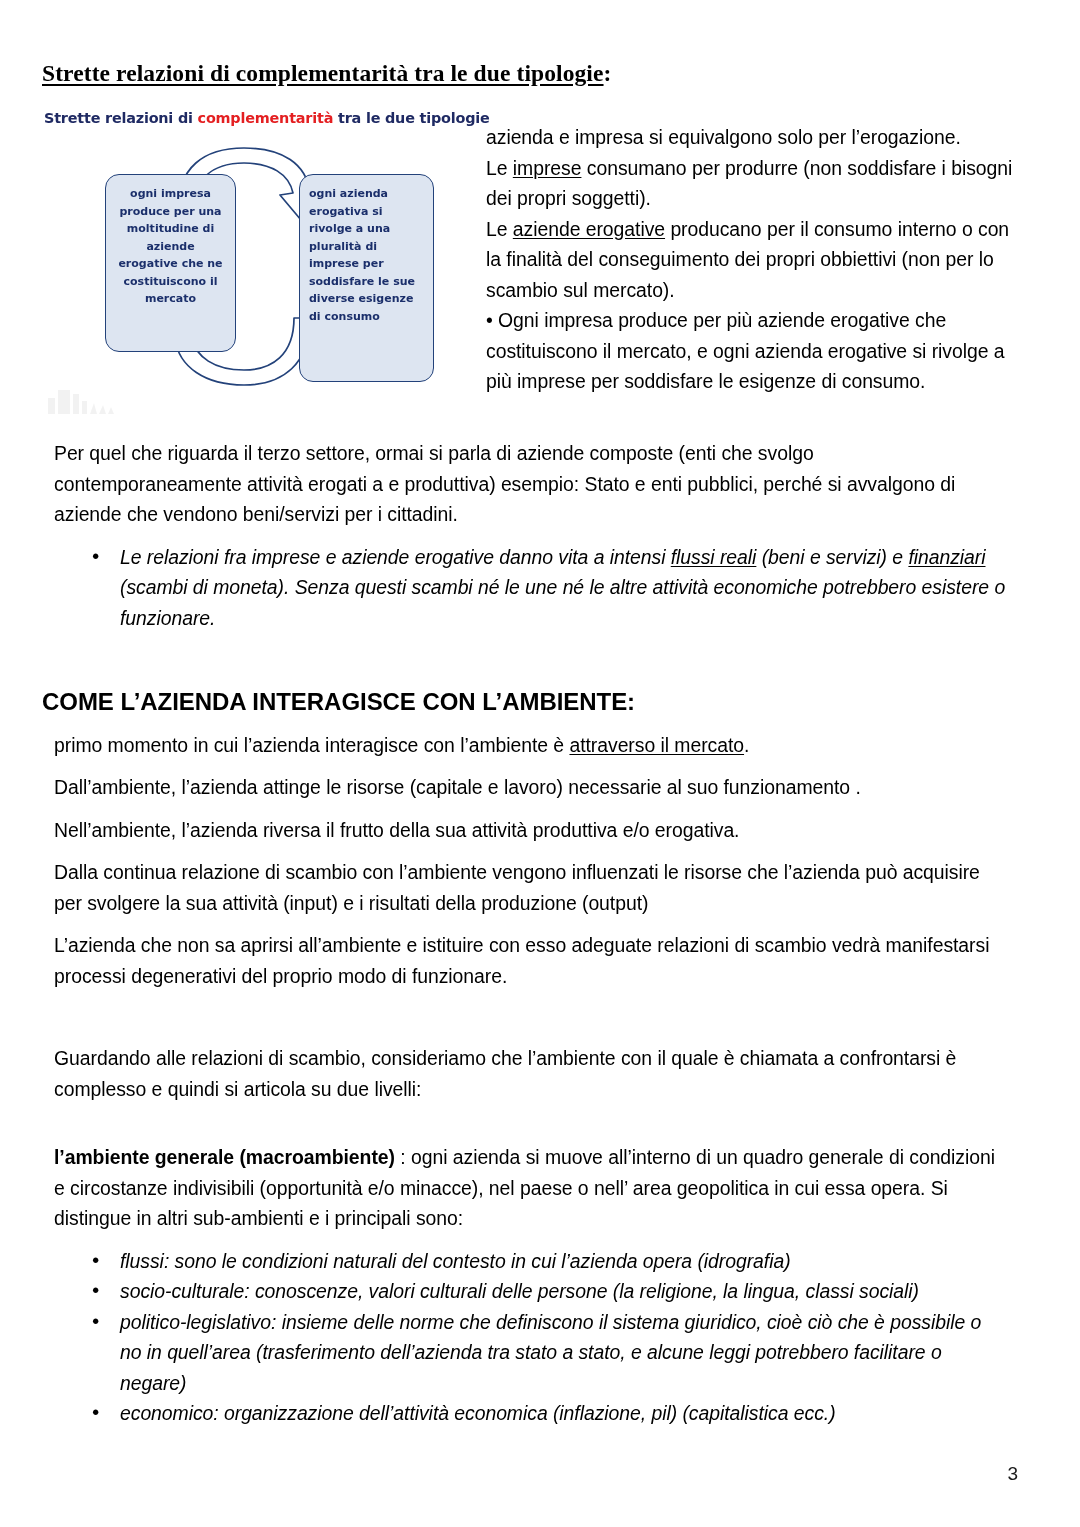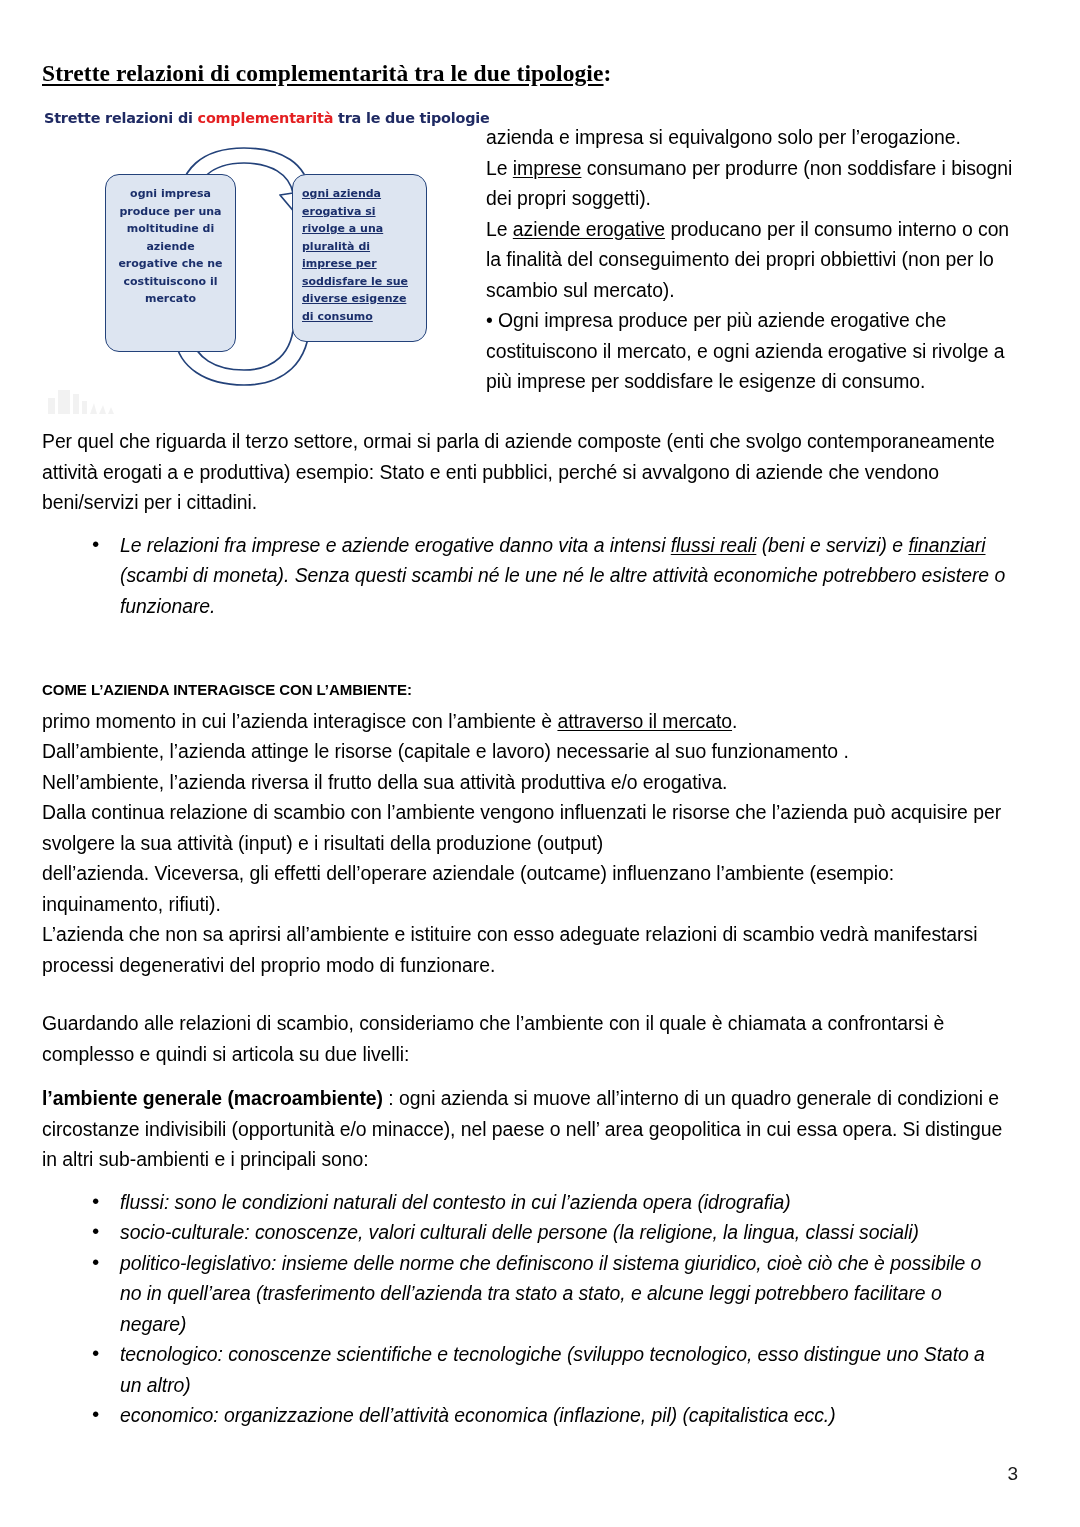--- a/index.html
+++ b/index.html
@@ -76,21 +76,21 @@
     border: 1.6px solid #23427a;
     border-radius: 14px;
     font-family: "DejaVu Sans", sans-serif;
     font-weight: bold;
     font-size: 11px;
     line-height: 17.5px;
     color: #1b2f6b;
     padding: 10px 9px;
   }
   .dbox.left  { left: 63px;  top: 38px; width: 131px; height: 178px; text-align: center; }
-  .dbox.right { left: 250px; top: 38px; width: 135px; height: 168px; text-align: left; text-decoration: underline; }
+  .dbox.right { left: 257px; top: 38px; width: 135px; height: 208px; text-align: left; }
 
   .watermark {
     position: absolute;
     left: 0px;
     top: 248px;
     width: 110px;
     height: 34px;
     opacity: 0.55;
   }
 
@@ -103,21 +103,21 @@
     letter-spacing: -0.05px;
   }
   .side-text .u { text-decoration: underline; text-underline-offset: 2px; }
 
   
   .body-text {
     font-size: 19.4px;
     line-height: 30.5px;
     letter-spacing: -0.05px;
   }
-  p.b { margin: 0; }
+  p.b { margin: 12px; }
   .gap-sm { height: 14px; }
   .gap-md { height: 28px; }
 
   .u { text-decoration: underline; text-underline-offset: 2px; }
   .bold { font-weight: bold; }
 
   ul.bl {
     margin: 12px;
     padding: 0 0 0 38px;
     list-style: none;
@@ -132,21 +132,21 @@
     content: "•";
     position: absolute;
     left: 0;
     top: -1px;
     font-size: 20px;
     line-height: 30.5px;
   }
 
   .section-head {
     font-weight: bold;
-    font-size: 15px;
+    font-size: 24px;
     line-height: 30.5px;
     margin: 0;
   }
 
   .page-num {
     position: absolute;
     right: 62px;
     bottom: 42px;
     font-size: 19px;
     line-height: 22px;
@@ -232,36 +232,34 @@
 
 
     <div class="gap-md"></div>
 
     <p class="section-head">COME L’AZIENDA INTERAGISCE CON L’AMBIENTE:</p>
 
     <p class="b"><span>primo momento in cui l’azienda interagisce con l’ambiente è </span><span class="u">attraverso il mercato</span><span>.</span></p>
     <p class="b">Dall’ambiente, l’azienda attinge le risorse (capitale e lavoro) necessarie al suo funzionamento .</p>
     <p class="b">Nell’ambiente, l’azienda riversa il frutto della sua attività produttiva e/o erogativa.</p>
     <p class="b">Dalla continua relazione di scambio con l’ambiente vengono influenzati le risorse che l’azienda può acquisire per svolgere la sua attività (input) e i risultati della produzione (output)</p>
-    <p class="b">dell’azienda.  Viceversa, gli effetti dell’operare aziendale (outcame) influenzano l’ambiente (esempio: inquinamento, rifiuti).</p>
     <p class="b">L’azienda che non sa aprirsi all’ambiente e istituire con esso adeguate relazioni di scambio vedrà manifestarsi processi degenerativi del proprio modo di funzionare.</p>
 
     <div class="gap-md"></div>
 
     <p class="b">Guardando alle relazioni di scambio, consideriamo che l’ambiente con il quale è chiamata a confrontarsi è complesso e quindi si articola su due livelli:</p>
 
     <div class="gap-sm"></div>
 
     <p class="b"><span class="bold">l’ambiente generale (macroambiente)</span><span> : ogni azienda si muove all’interno di un quadro generale di condizioni e circostanze indivisibili (opportunità e/o minacce), nel paese o nell’ area geopolitica in cui essa opera. Si distingue in altri sub-ambienti e i principali sono:</span></p>
 
     <ul class="bl">
       <li>flussi: sono le condizioni naturali del contesto in cui l’azienda opera (idrografia)</li>
       <li>socio-culturale: conoscenze, valori culturali delle persone (la religione, la lingua, classi sociali)</li>
       <li>politico-legislativo: insieme delle norme che definiscono il sistema giuridico, cioè ciò che è possibile o no in quell’area (trasferimento dell’azienda tra stato a stato, e alcune leggi potrebbero facilitare o negare)</li>
-      <li>tecnologico: conoscenze scientifiche e tecnologiche (sviluppo tecnologico, esso distingue uno Stato a un altro)</li>
       <li>economico: organizzazione dell’attività economica (inflazione, pil) (capitalistica ecc.)</li>
     </ul>
 
   </div>
 
   <div class="page-num">3</div>
 
 </div>
 
 </body></html>

